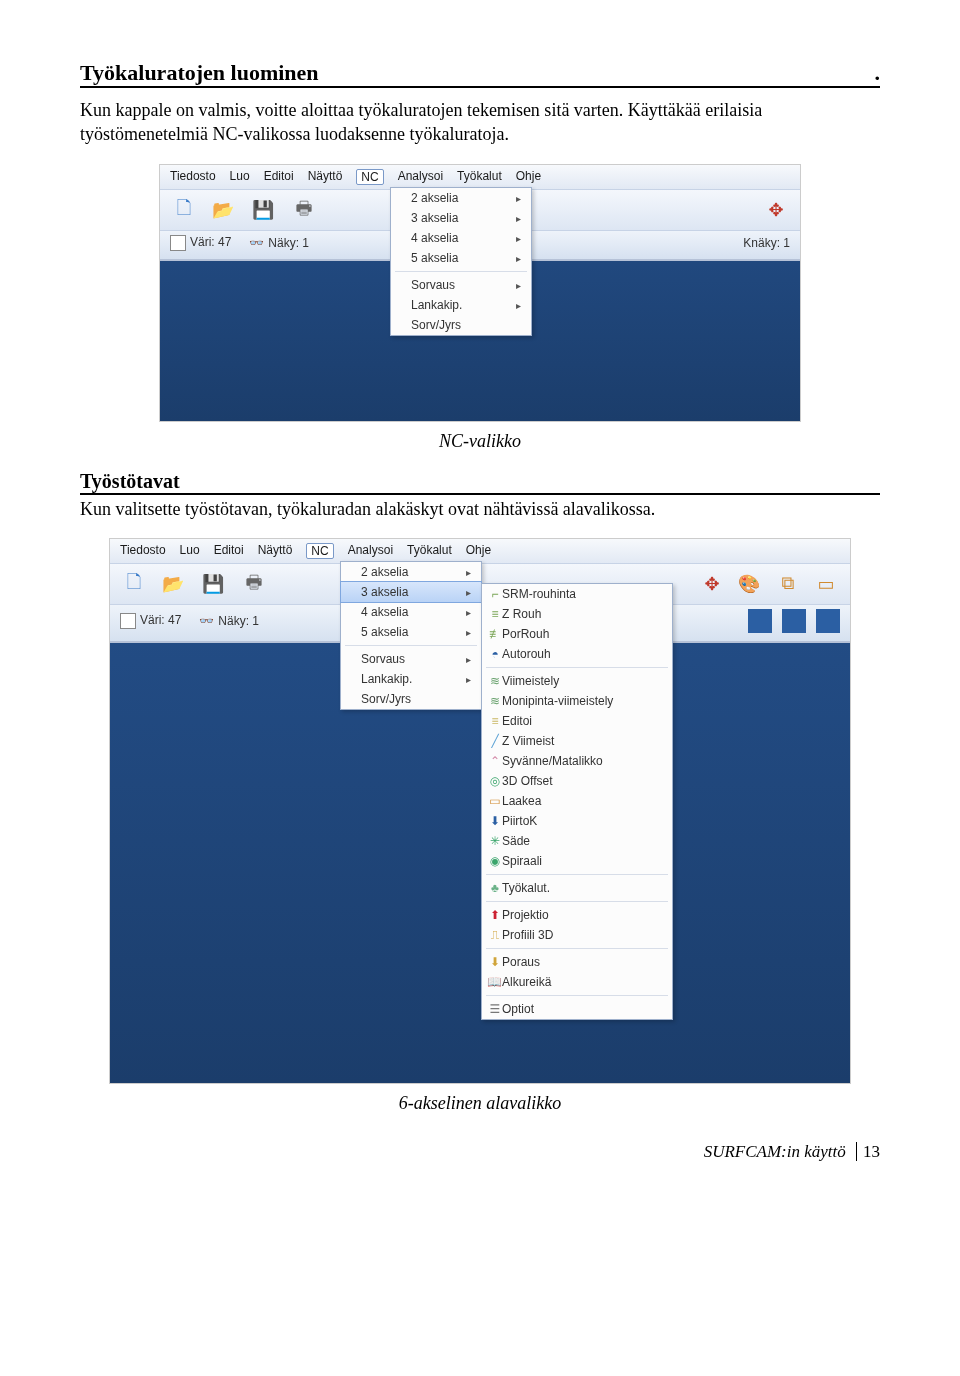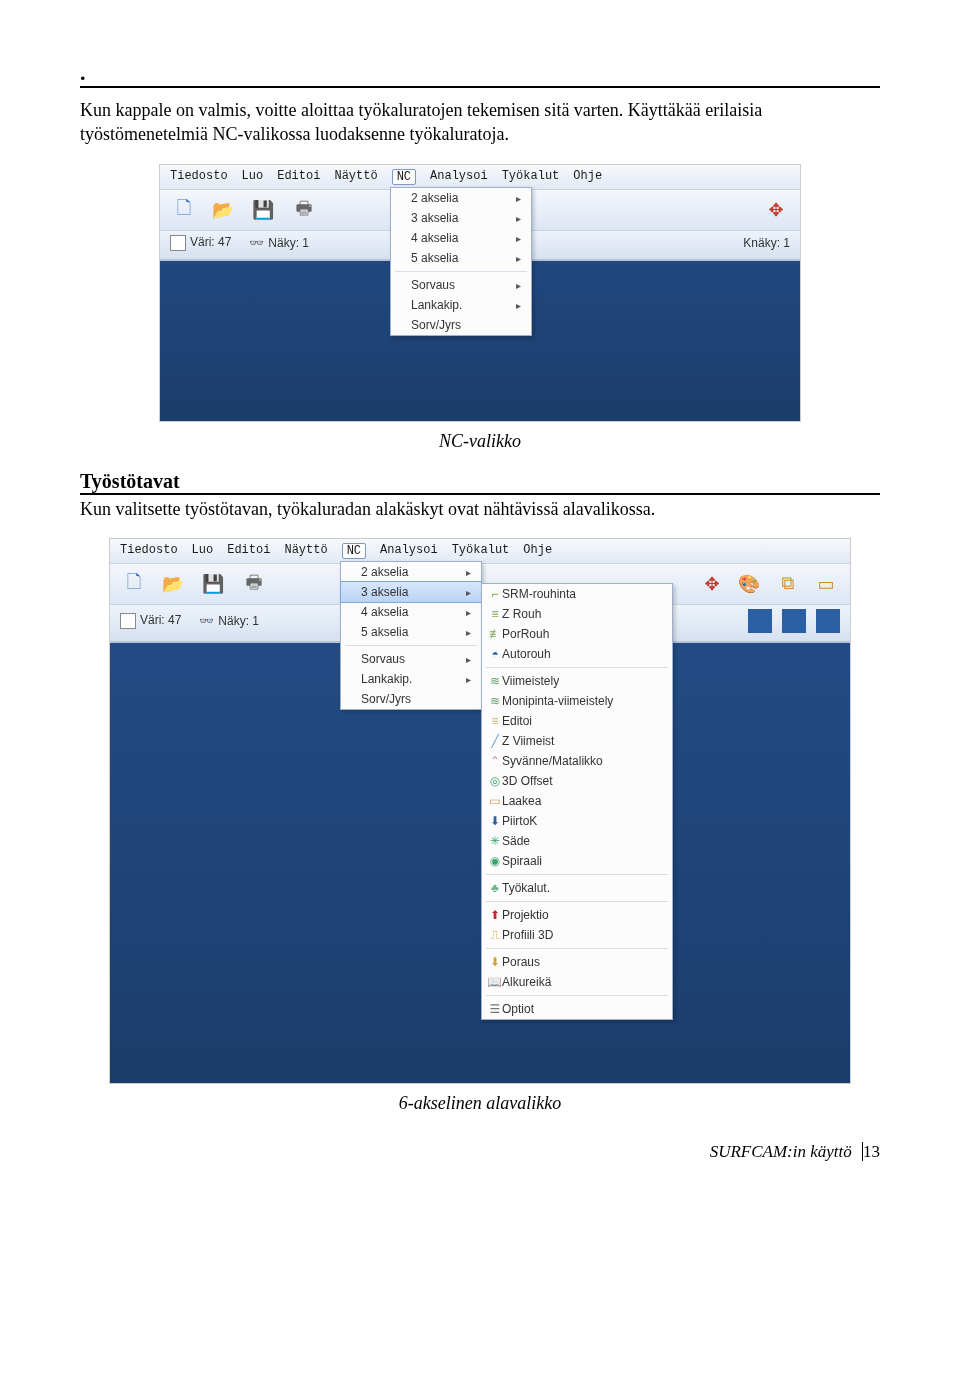--- a/index.html
+++ b/index.html
@@ -38,20 +38,21 @@
   }
   .footer {
     text-align: right;
     font-size: 17px;
     font-style: italic;
     margin-top: 28px;
   }
   .footer .pg {
     font-style: normal;
     border-left: 1px solid #000;
+    padding-left: 6px;
     margin-left: 6px;
   }
 
   
   .app-shot {
     margin: 10px auto;
     box-shadow: 0 0 0 1px #ccc;
     width: 640px;
     background: linear-gradient(#244f8a, #1b3d6b);
     position: relative;
@@ -66,21 +67,20 @@
   }
   .menubar {
     display: flex;
     gap: 14px;
     padding: 4px 10px;
     background: linear-gradient(#f7f9fc, #e2e9f4);
     border-bottom: 1px solid #c7d3e6;
   }
   .menubar span {
     color: #1a1a1a;
-    font-family: Liberation Mono, monospace;
   }
   .menubar .selbox {
     border: 1px solid #7a99c8;
     padding: 0 4px;
     background: #fff;
     border-radius: 2px;
   }
   .toolbar {
     display: flex;
     gap: 12px;
@@ -144,20 +144,21 @@
   .gradient-area.tall { height: 440px; }
 
   
   .rt-icons { display:flex; gap:10px; align-items:center; }
   .cube { width:24px; height:24px; background:#2b5fa3; }
 </style>
 </head>
 <body>
 
 <h1 class="heading">
+  <span>Työkaluratojen luominen</span>
   <span>.</span>
 </h1>
 
 <p class="body-text">Kun kappale on valmis, voitte aloittaa työkaluratojen tekemisen sitä varten. Käyttäkää erilaisia työstömenetelmiä NC-valikossa luodaksenne työkaluratoja.</p>
 
 <div class="app-shot">
   <div class="app-header">
     <div class="menubar">
       <span>Tiedosto</span>
       <span>Luo</span>

